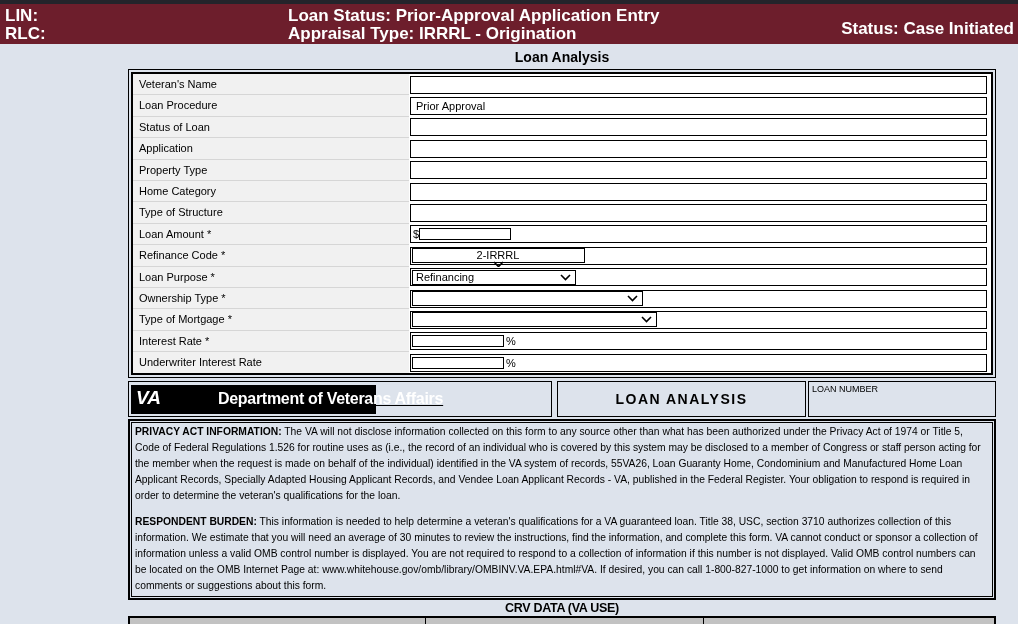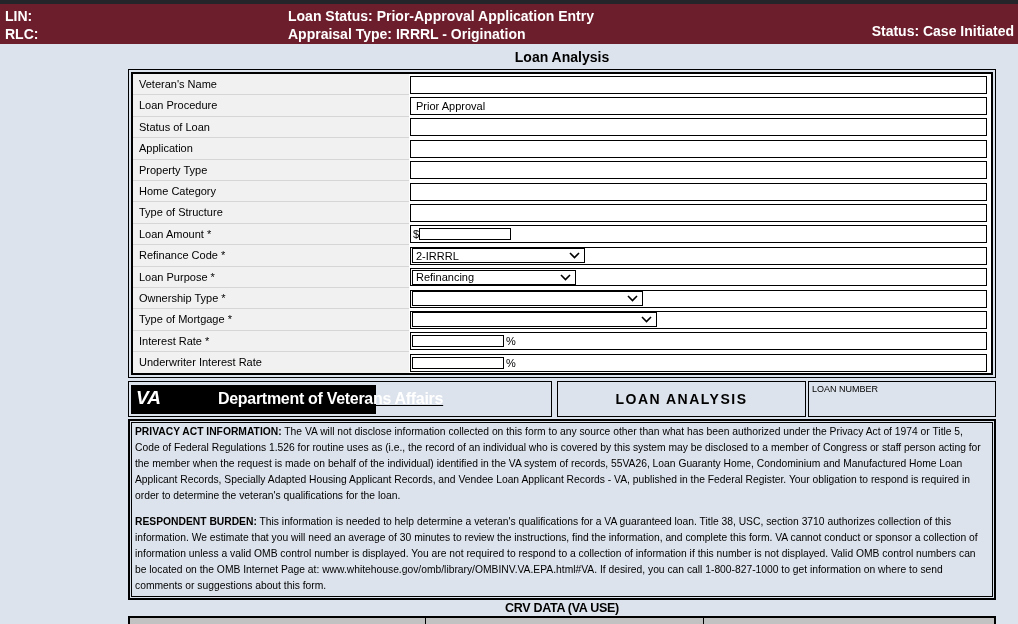--- a/index.html
+++ b/index.html
@@ -1,21 +1,21 @@
 <!DOCTYPE html>
 <html><head>
 <meta charset="utf-8">
 <style>
   * { margin:0; padding:0; box-sizing:border-box; }
   html,body { width:1018px; height:624px; overflow:hidden; }
   body { background:#dde3ec; font-family:"Liberation Sans", sans-serif; color:#000; }
 
   
   .top-strip { height:4px; background:#24242b; }
-  .topbar { position:relative; height:40px; background:#6d1e2c; color:#fff; font-weight:bold; font-size:14px; }
+  .topbar { position:relative; height:40px; background:#6d1e2c; color:#fff; font-weight:bold; font-size:17px; }
   .tb-left { position:absolute; left:5px; top:3px; line-height:18px; }
   .tb-center { position:absolute; left:288px; top:3px; line-height:18px; }
   .tb-right { position:absolute; right:4px; bottom:5px;margin-left:15px; }
 
   
   .page-title { margin-left:128px; width:868px; text-align:center; font-weight:bold; font-size:14px; padding:5px 0 4px; }
 
   
   .fields-outer { margin-left:128px; width:868px; border:1px solid #000; padding:2px; background:#dde3ec; }
   .fields-inner { border:2px solid #000; background:#fff; }
@@ -134,21 +134,21 @@
           <span class="unit" style="margin:0 0 0 1px;">$</span>
           <input class="small-input" value="" style="">
         </div>
       </div>
     </div>
 
     <div class="frow">
       <div class="flabel">Refinance Code *</div>
       <div class="fvalue">
         <div class="vbox">
-          <div class="sim-select" style="width:173px;">
+          <div class="sim-select" style="width:173px;flex-direction:column;">
             <span class="sel-text">2-IRRRL</span>
             <span class="chev">
                 <svg width="11" height="7">
                   <polyline points="1,1 5.5,5.5 10,1" fill="none" stroke="#000" stroke-width="1.6"></polyline>
                 </svg>
               </span>
           </div>
         </div>
       </div>
     </div>

